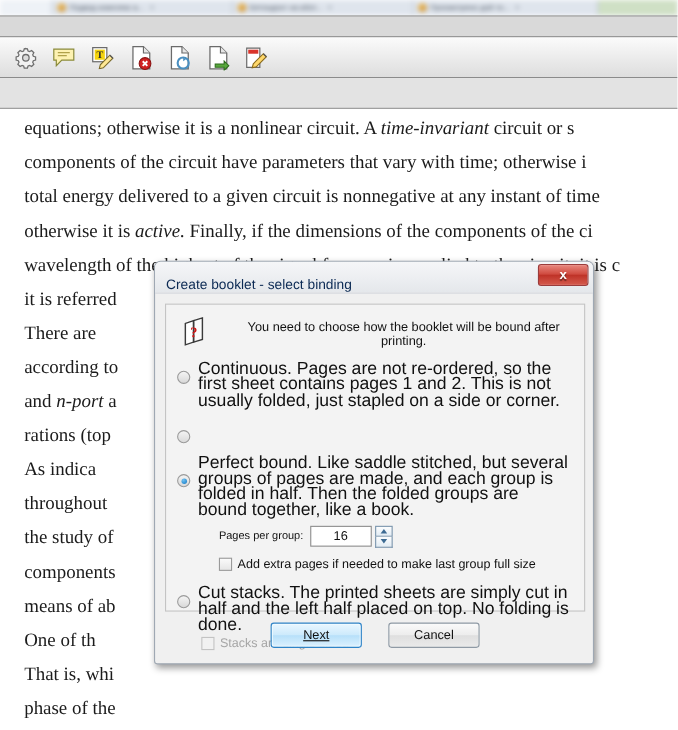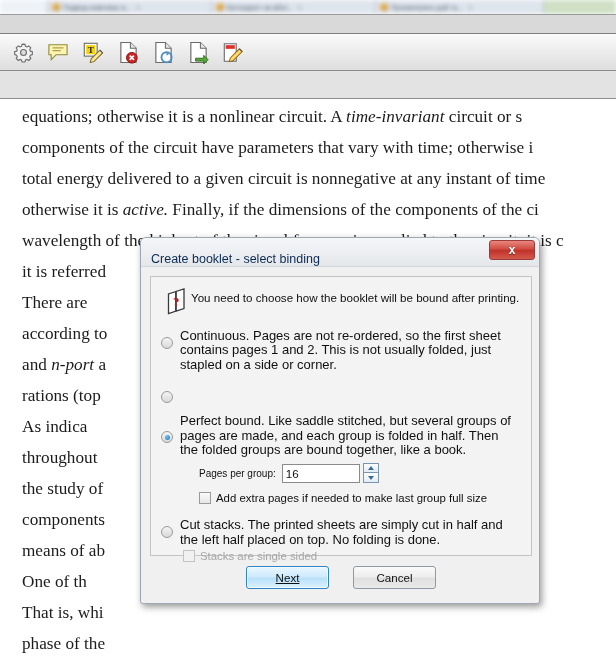--- a/index.html
+++ b/index.html
@@ -129,33 +129,34 @@
     border: 1px solid #c4c4c4;
   }
 
   .dlg-header-row {
     display: flex; align-items: flex-start;
     padding: 9px 10px 0 12px;
   }
   .booklet-icon { width: 28px; height: 32px; flex: 0 0 auto; }
   .dlg-header-text {
     font-size: 11.6px; color: #101010;
-    margin-top: 5px;
-    font-family: "Liberation Sans", sans-serif;
+    margin-left: 22px; margin-top: 5px;
+    font-family: "Liberation Sans", sans-serif;
+    text-align: center;
   }
 
   .opt {
     display: flex; align-items: flex-start;
     padding: 0 12px 0 10px;
     margin-top: 11px;
   }
   .opt .radio { flex: 0 0 auto; margin-top: 8px; margin-right: 7px; }
   .opt.center .radio { margin-top: 17px; }
   .opt-text {
-    font-size: 13px; color: #101010; line-height: 14.4px;
+    font-size: 16px; color: #101010; line-height: 14.4px;
     font-family: "Liberation Sans", sans-serif;
   }
 
   .radio-outer {
     width: 12px; height: 12px; border-radius: 50%;
     background: linear-gradient(#f4f4f4, #d9d9d9);
     border: 1px solid #9a9a9a;
     display: block; position: relative;
   }
   .radio-outer.on::after {
@@ -172,28 +173,29 @@
     display: inline-block; vertical-align: -2px;
   }
   .cb-outer.dis { border-color: #c3c3c3; background: #f1f1f1; }
 
   .spinrow {
     display: flex; align-items: center;
     margin-left: 48px; margin-top: 6px;
   }
   .spin-label { font-size: 10px; color: #101010; margin-right: 6px; }
   .spin-input {
-    width: 78px; height: 19px;
+    width: 56px; height: 19px;
     border: 1px solid #8b8b8b;
     background: #ffffff;
     font-size: 11.6px;
     color: #101010;
     padding: 0 3px;
     line-height: 17px;
     font-family: "Liberation Sans", sans-serif;
+    text-align: center;
   }
   .spin-btns { margin-left: 3px; display: flex; flex-direction: column; }
   .spin-btn {
     width: 16px; height: 10px;
     border: 1px solid #7a95ad;
     background: linear-gradient(#fcfdfe, #e2ecf4);
     display: flex; align-items: center; justify-content: center;
     cursor: default;
   }
   .spin-btn.down { border-top: none; }

